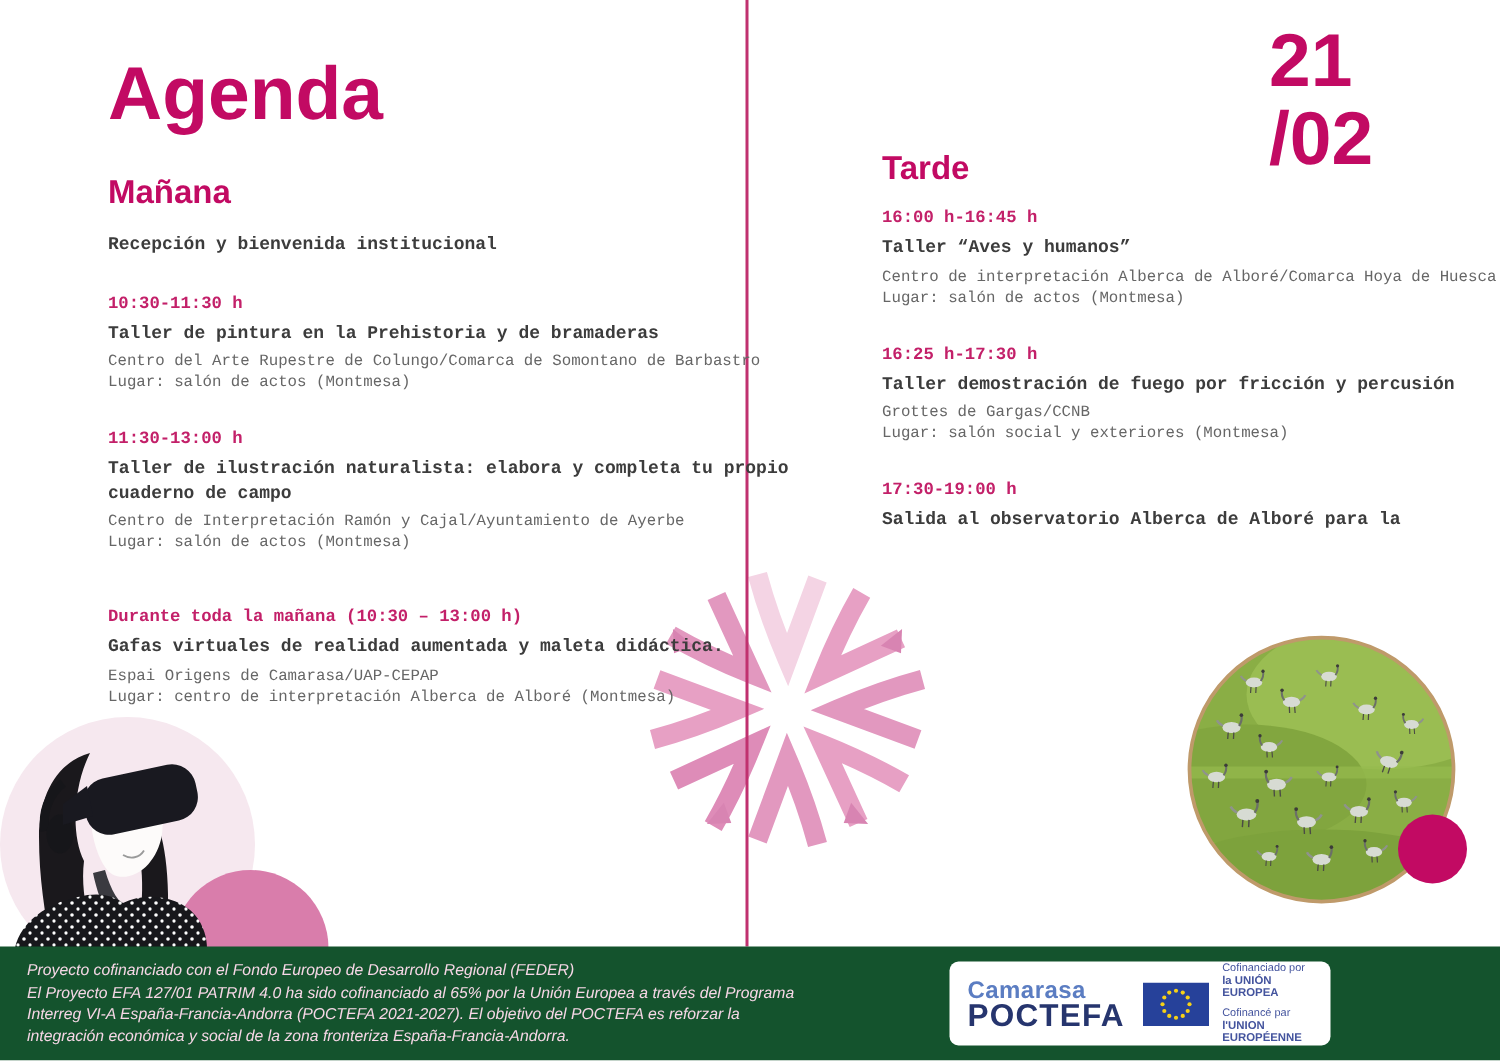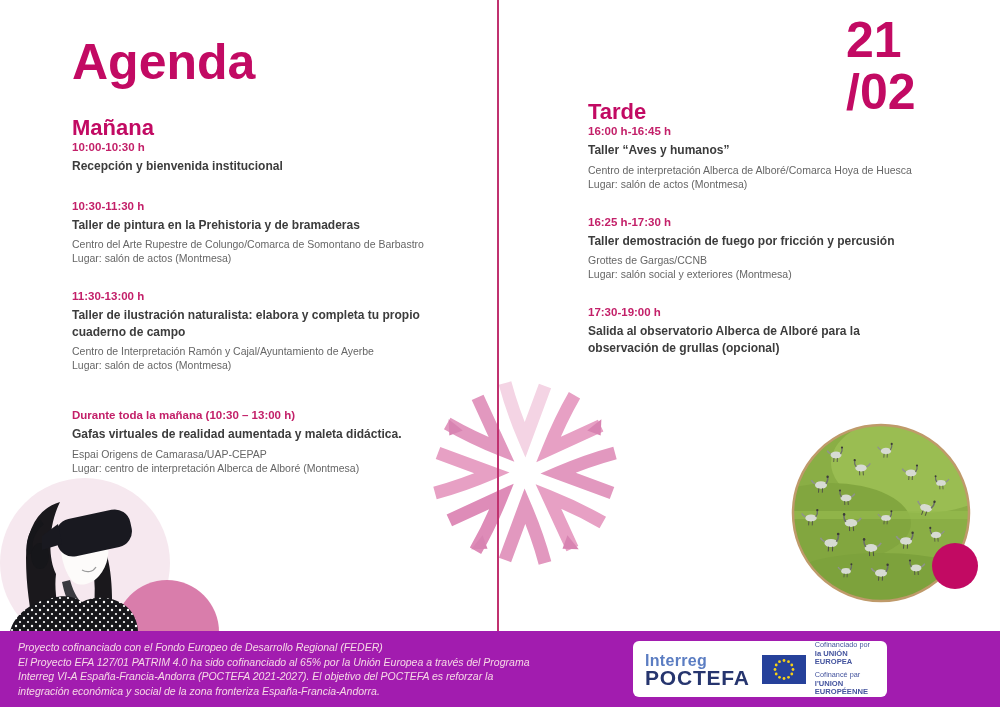--- a/index.html
+++ b/index.html
@@ -23,32 +23,32 @@
   .small-circle{left:932px;top:543px;width:46px;height:46px;border-radius:50%;
     background:#c20a63;z-index:3;}
 
   
   .col{z-index:5;}
   .col-morning{left:72px;top:36px;width:420px;}
   .col-afternoon{left:588px;top:100px;width:330px;}
   .agenda-title{font-size:50px;font-weight:bold;color:#c20a63;line-height:52px;margin:0;}
   .section-header{font-size:22px;font-weight:bold;color:#c20a63;line-height:24px;margin:28px 0 0 0;}
   .col-afternoon .section-header{margin-top:0;}
-  .items{}
+  .items{margin-top:15px;font-family:Liberation Mono, monospace;}
   .item{margin-bottom:24px;}
   .item-time{color:#c32069;font-weight:bold;font-size:11.5px;line-height:14px;margin-bottom:4px;}
   .item-title{color:#3c3c3c;font-weight:bold;font-size:12px;line-height:16.5px;white-space:nowrap;}
   .item-details{margin-top:4px;}
   .item-detail{color:#666666;font-size:10.5px;line-height:14px;white-space:nowrap;}
 
   .date-block{left:846px;top:14px;z-index:5;color:#c20a63;font-weight:bold;
     font-size:50px;line-height:52px;}
 
   
-  .footer{left:0;top:631px;width:1000px;height:76px;background:#a21caf;z-index:6;}
+  .footer{left:0;top:631px;width:1000px;height:76px;background:#14532d;z-index:6;}
   .footer-text{position:absolute;left:18px;top:9px;color:#f6d7e6;font-size:10.5px;
     font-style:italic;line-height:14.5px;}
   .logo-box{position:absolute;left:633px;top:10px;width:254px;height:56px;background:#ffffff;
     border-radius:6px;display:flex;align-items:center;padding:0 8px;box-sizing:border-box;}
   .brand{display:flex;flex-direction:column;justify-content:center;margin-left:4px;}
   .brand-top{color:#5b7dc2;font-weight:bold;font-size:16px;line-height:17px;letter-spacing:0.3px;}
   .brand-bottom{color:#26356e;font-weight:bold;font-size:21px;line-height:18px;letter-spacing:0.8px;}
   .eu-flag{margin:0 9px 0 12px;flex:0 0 auto;}
   .cof-text{display:flex;flex-direction:column;justify-content:center;color:#44549e;
     font-size:7.3px;line-height:8.6px;}
@@ -168,21 +168,20 @@
 </svg>
 
 <div class="abs small-circle"></div>
 
 <div class="abs col col-morning">
   <h1 class="agenda-title">Agenda</h1>
   <h2 class="section-header">Mañana</h2>
   <div class="items">
 
     <div class="item">
-      <div class="item-time">10:00-10:30 h</div>
       <div class="item-title">Recepción y bienvenida institucional</div>
     </div>
 
     <div class="item">
       <div class="item-time">10:30-11:30 h</div>
       <div class="item-title">Taller de pintura en la Prehistoria y de bramaderas</div>
       <div class="item-details">
         <div class="item-detail">Centro del Arte Rupestre de Colungo/Comarca de Somontano de Barbastro</div>
         <div class="item-detail">Lugar: salón de actos (Montmesa)</div>
       </div>
@@ -228,42 +227,41 @@
       <div class="item-title">Taller demostración de fuego por fricción y percusión</div>
       <div class="item-details">
         <div class="item-detail">Grottes de Gargas/CCNB</div>
         <div class="item-detail">Lugar: salón social y exteriores (Montmesa)</div>
       </div>
     </div>
 
     <div class="item">
       <div class="item-time">17:30-19:00 h</div>
       <div class="item-title">Salida al observatorio Alberca de Alboré para la</div>
-      <div class="item-title">observación de grullas (opcional)</div>
     </div>
 
   </div>
 </div>
 
 <div class="abs date-block">
   <div>21</div>
   <div>/02</div>
 </div>
 
 <div class="abs footer">
   <div class="footer-text">
     <div>Proyecto cofinanciado con el Fondo Europeo de Desarrollo Regional (FEDER)</div>
     <div>El Proyecto EFA 127/01 PATRIM 4.0 ha sido cofinanciado al 65% por la Unión Europea a través del Programa</div>
     <div>Interreg VI-A España-Francia-Andorra (POCTEFA 2021-2027). El objetivo del POCTEFA es reforzar la</div>
     <div>integración económica y social de la zona fronteriza España-Francia-Andorra.</div>
   </div>
 
   <div class="logo-box">
     <div class="brand">
-      <span class="brand-top">Interreg</span>
+      <span class="brand-top">Camarasa</span>
       <span class="brand-bottom">POCTEFA</span>
     </div>
     <svg class="eu-flag" width="44" height="29" viewBox="0 0 44 29">
       <rect width="44" height="29" fill="#26419a"></rect>
       <g fill="#f7d116">
         <circle cx="22" cy="5.5" r="1.4"></circle>
         <circle cx="26.5" cy="6.7" r="1.4"></circle>
         <circle cx="29.8" cy="10" r="1.4"></circle>
         <circle cx="31" cy="14.5" r="1.4"></circle>
         <circle cx="29.8" cy="19" r="1.4"></circle>

